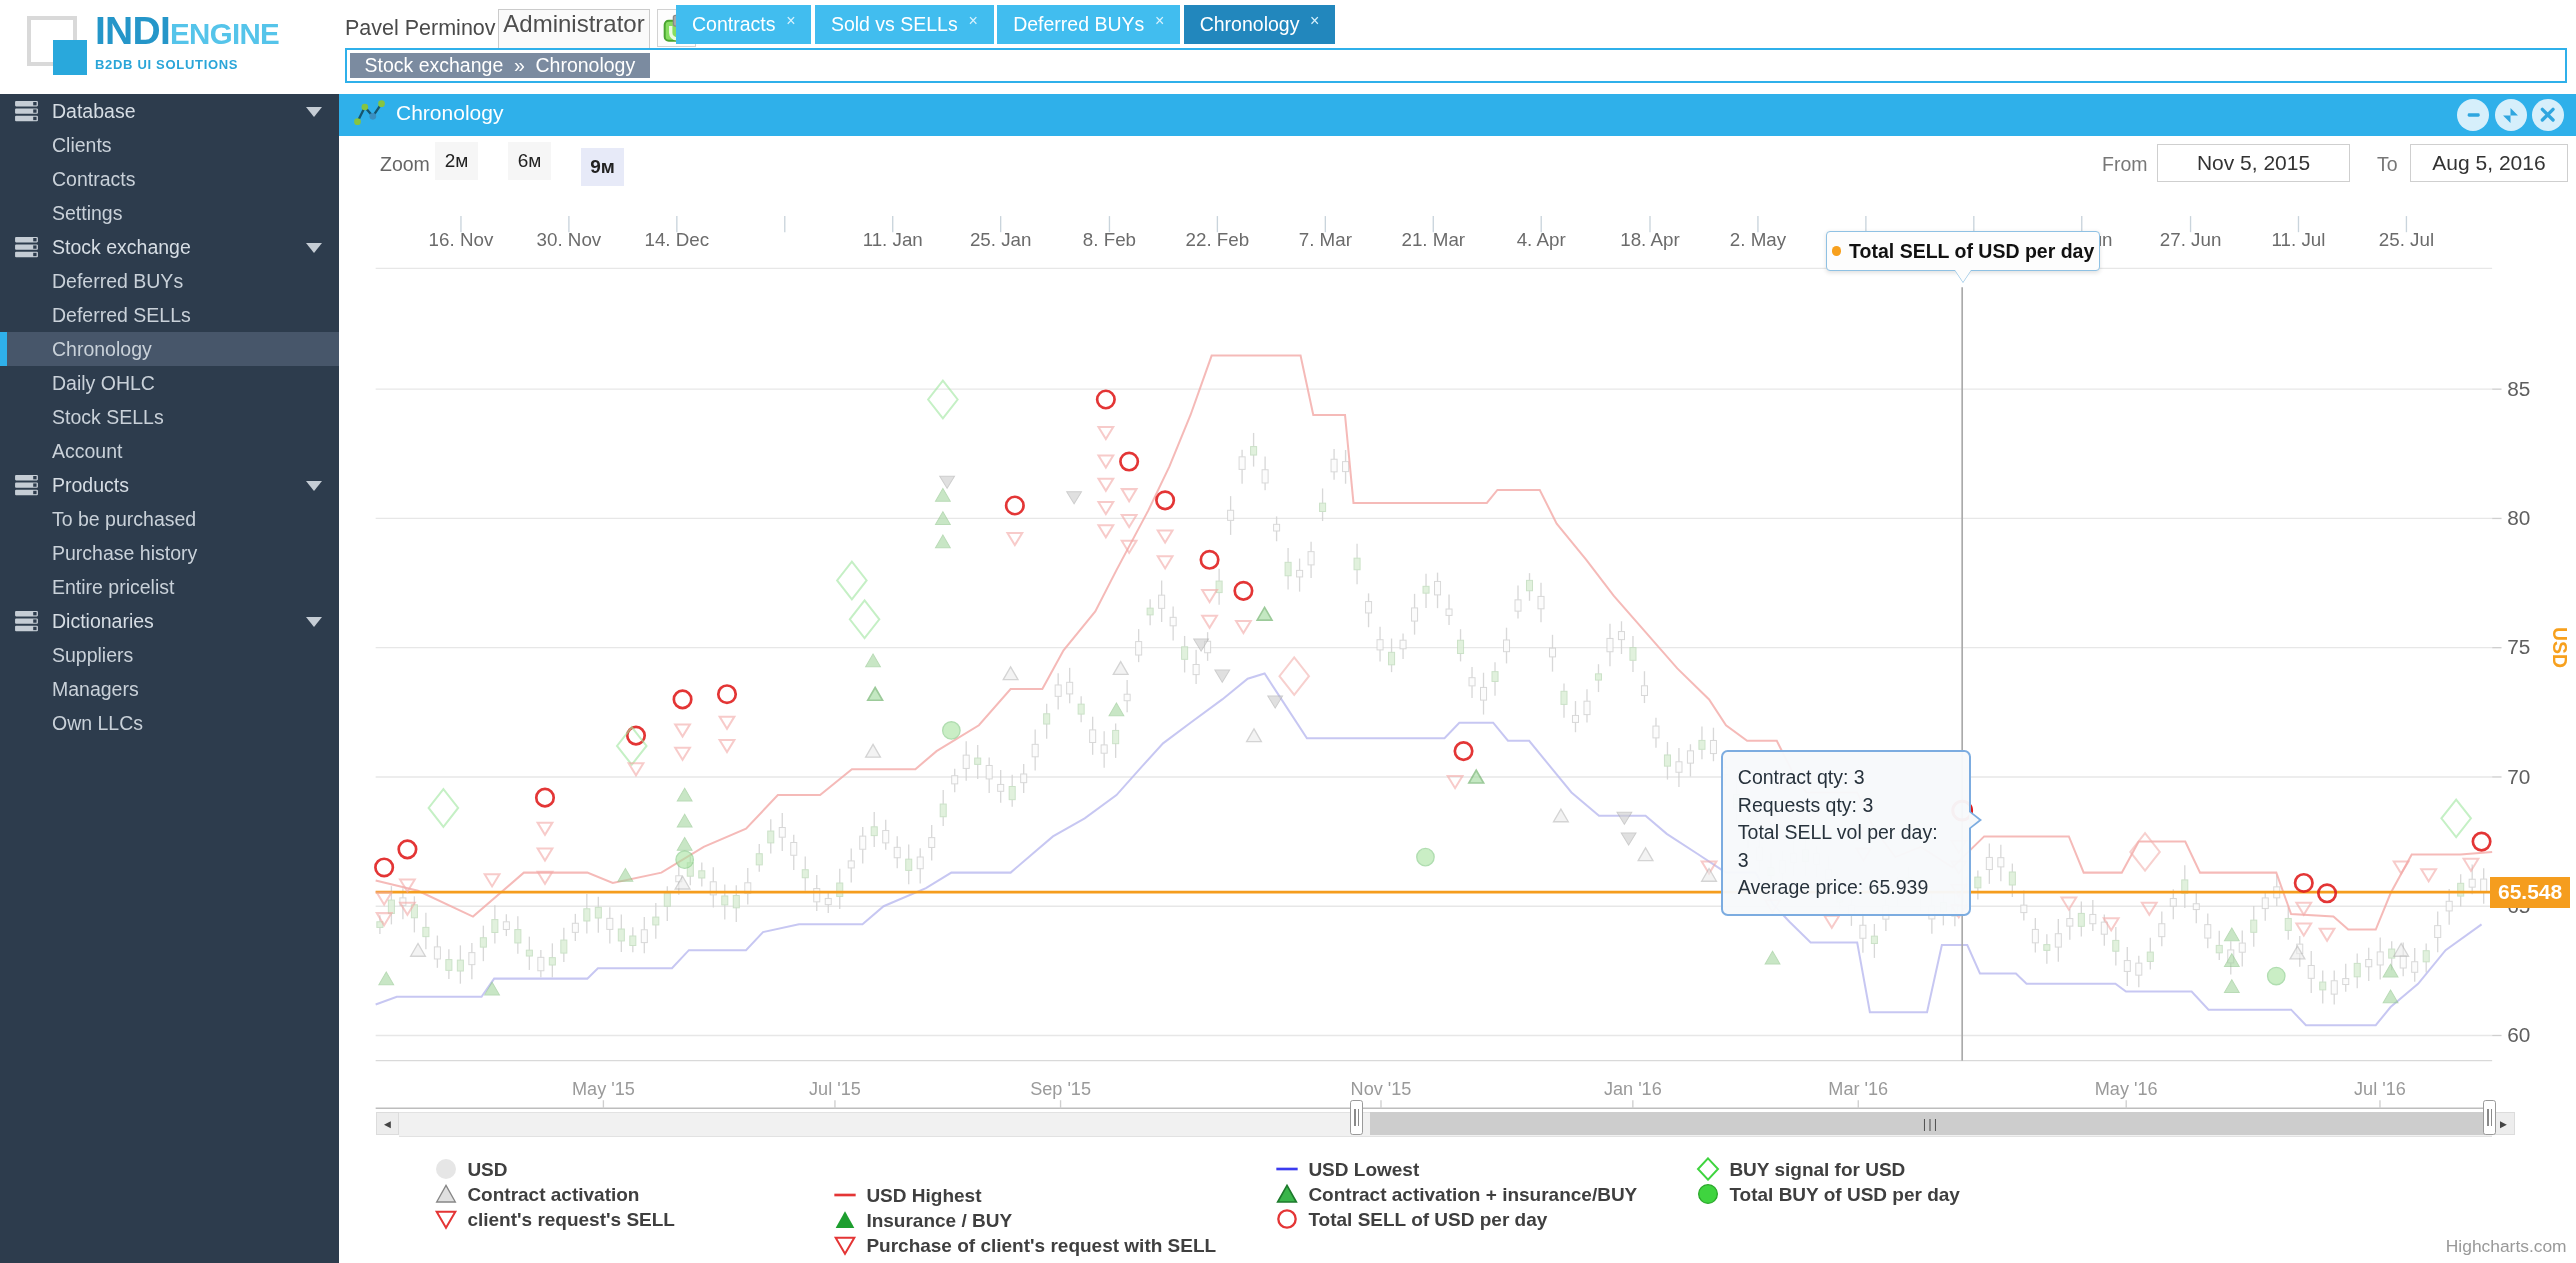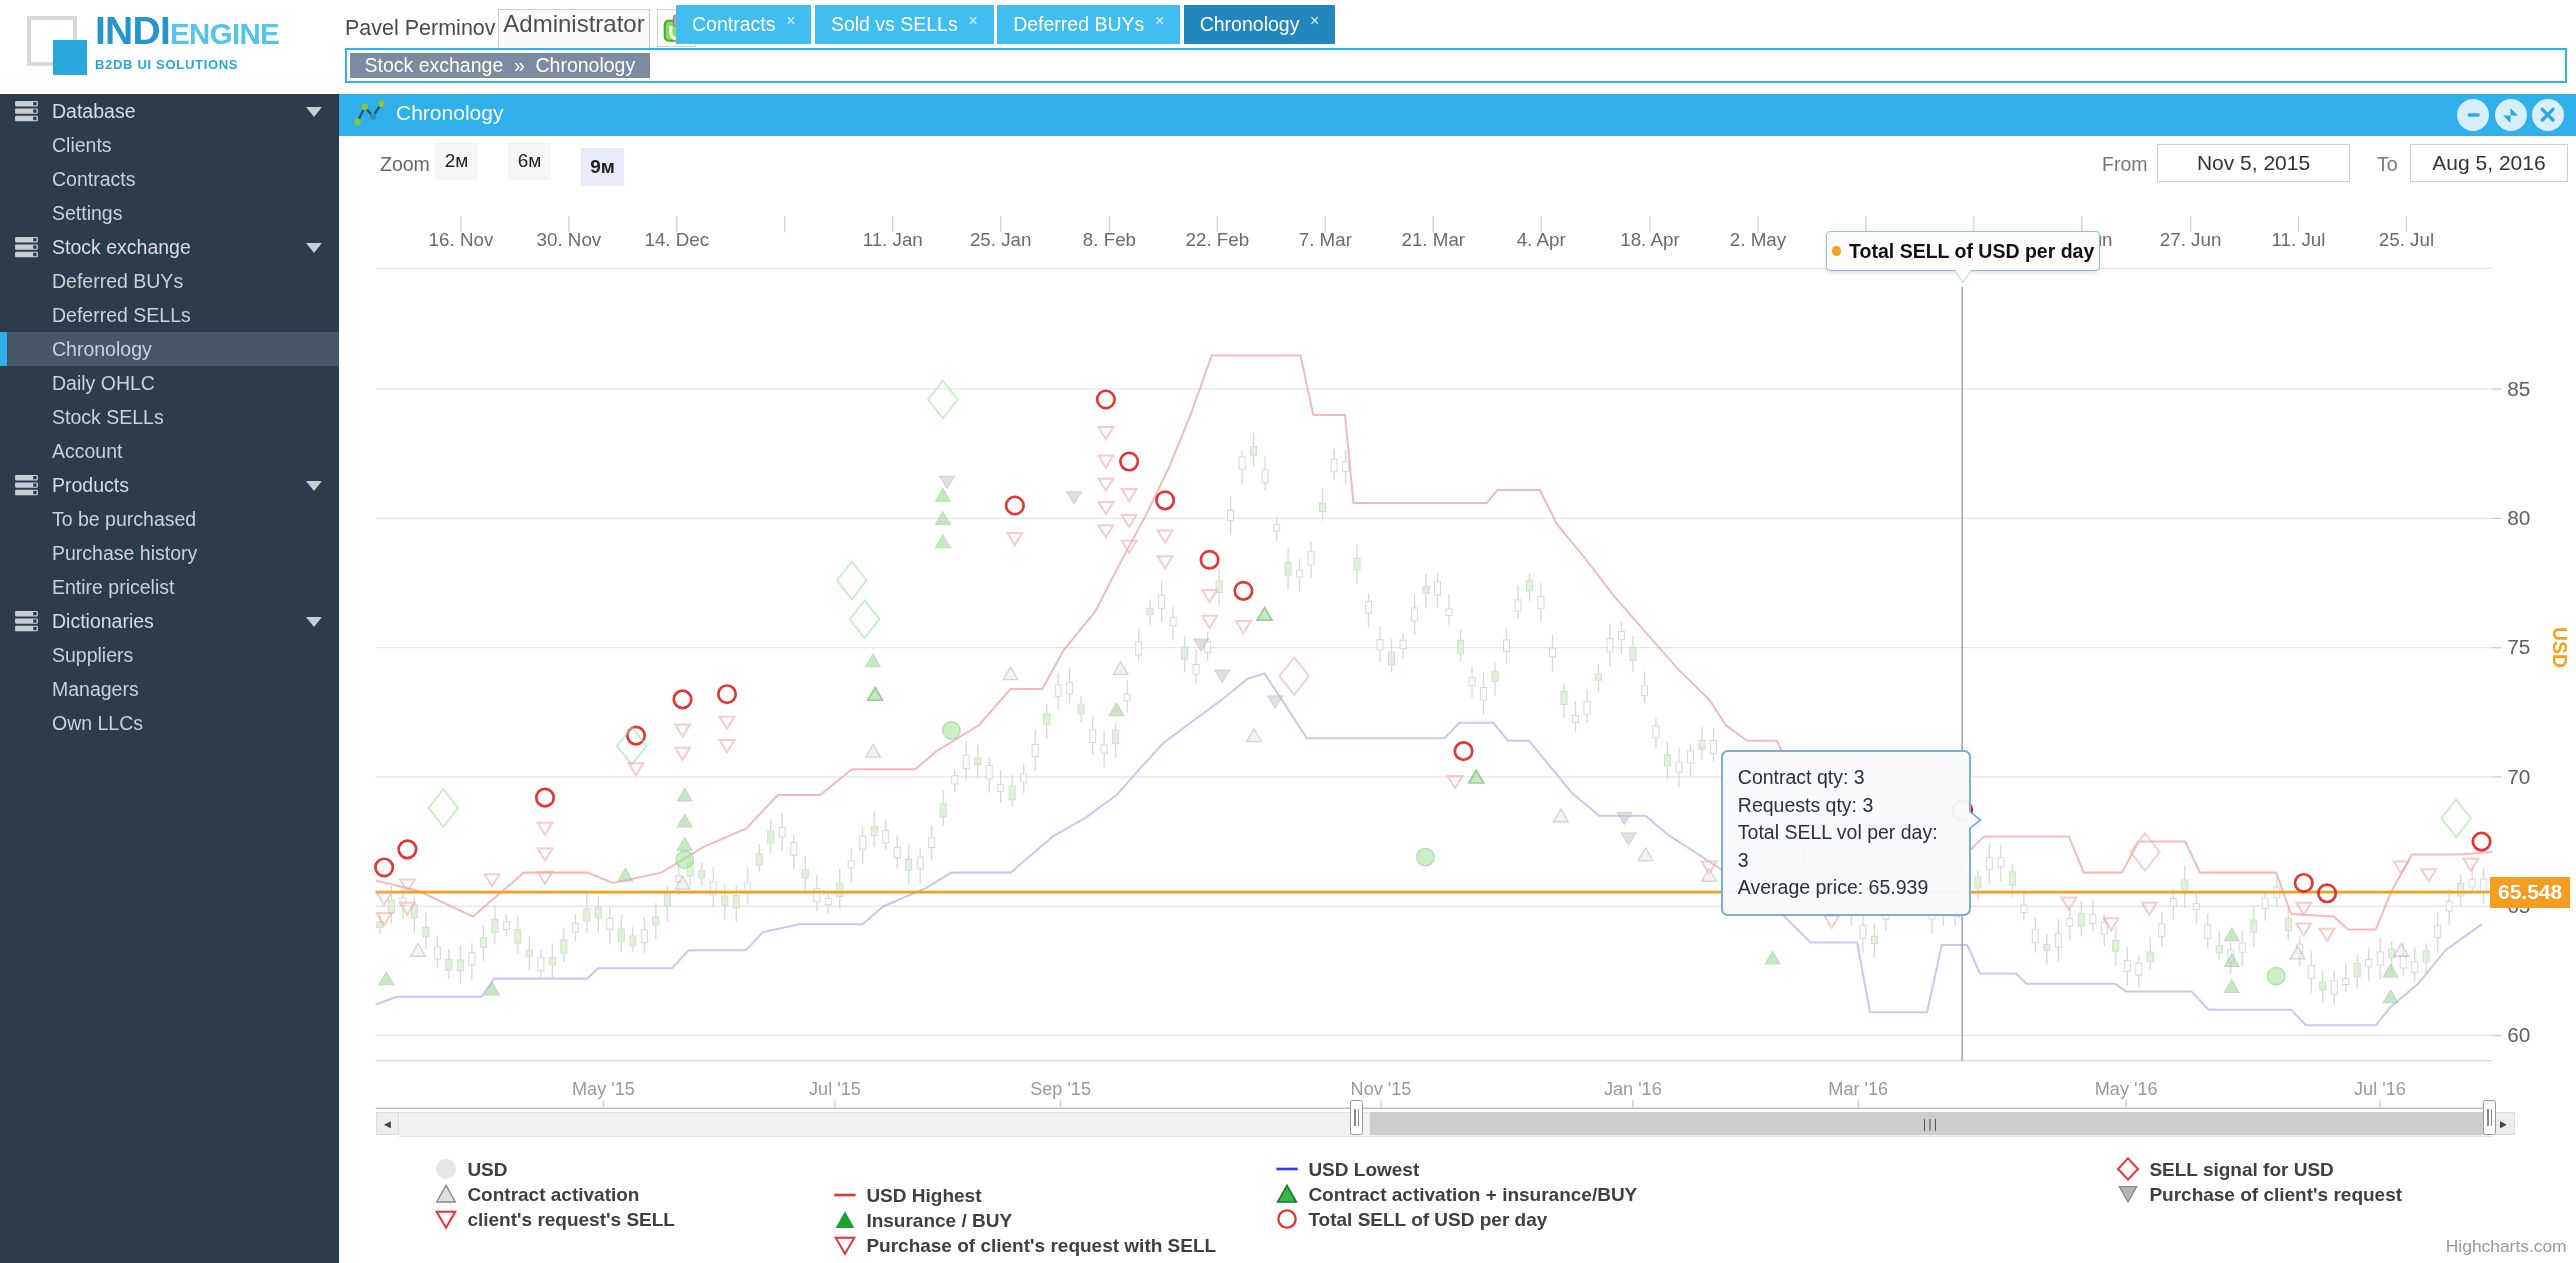--- a/index.html
+++ b/index.html
@@ -936,31 +936,31 @@
             </svg></span>
           <span class="txt">Contract activation + insurance/BUY</span>
         </div>
         <div class="leg-item">
           <span><svg width="24" height="24" viewBox="0 0 36 36">
               <circle cx="18" cy="18" r="13" fill="none" stroke="#e43535" stroke-width="3.5"></circle>
             </svg></span>
           <span class="txt">Total SELL of USD per day</span>
         </div>
       </div>
-      <div class="leg-col" style="left: 2116px;">
-        <div class="leg-item">
-          <span><svg width="24" height="24" viewBox="0 0 36 36">
-              <path d="M18 2 L33 18 L18 34 L3 18 Z" fill="none" stroke="#e43535" stroke-width="3"></path>
-            </svg></span>
-          <span class="txt">SELL signal for USD</span>
-        </div>
-        <div class="leg-item">
-          <span><svg width="24" height="24" viewBox="0 0 36 36">
-              <path d="M5 7 L31 7 L18 30 Z" fill="#b5b5b5" stroke="#8a8a8a" stroke-width="2"></path>
-            </svg></span>
-          <span class="txt">Purchase of client's request</span>
+      <div class="leg-col" style="left: 1696px;">
+        <div class="leg-item">
+          <span><svg width="24" height="24" viewBox="0 0 36 36">
+              <path d="M18 2 L33 18 L18 34 L3 18 Z" fill="none" stroke="#3fd43f" stroke-width="3"></path>
+            </svg></span>
+          <span class="txt">BUY signal for USD</span>
+        </div>
+        <div class="leg-item">
+          <span><svg width="24" height="24" viewBox="0 0 36 36">
+              <circle cx="18" cy="18" r="14" fill="#3fd43f" stroke="#2aa82a" stroke-width="2"></circle>
+            </svg></span>
+          <span class="txt">Total BUY of USD per day</span>
         </div>
       </div>
     </div>
   <div id="credit">Highcharts.com</div>
 
 </div>
 
 
 </body></html>

